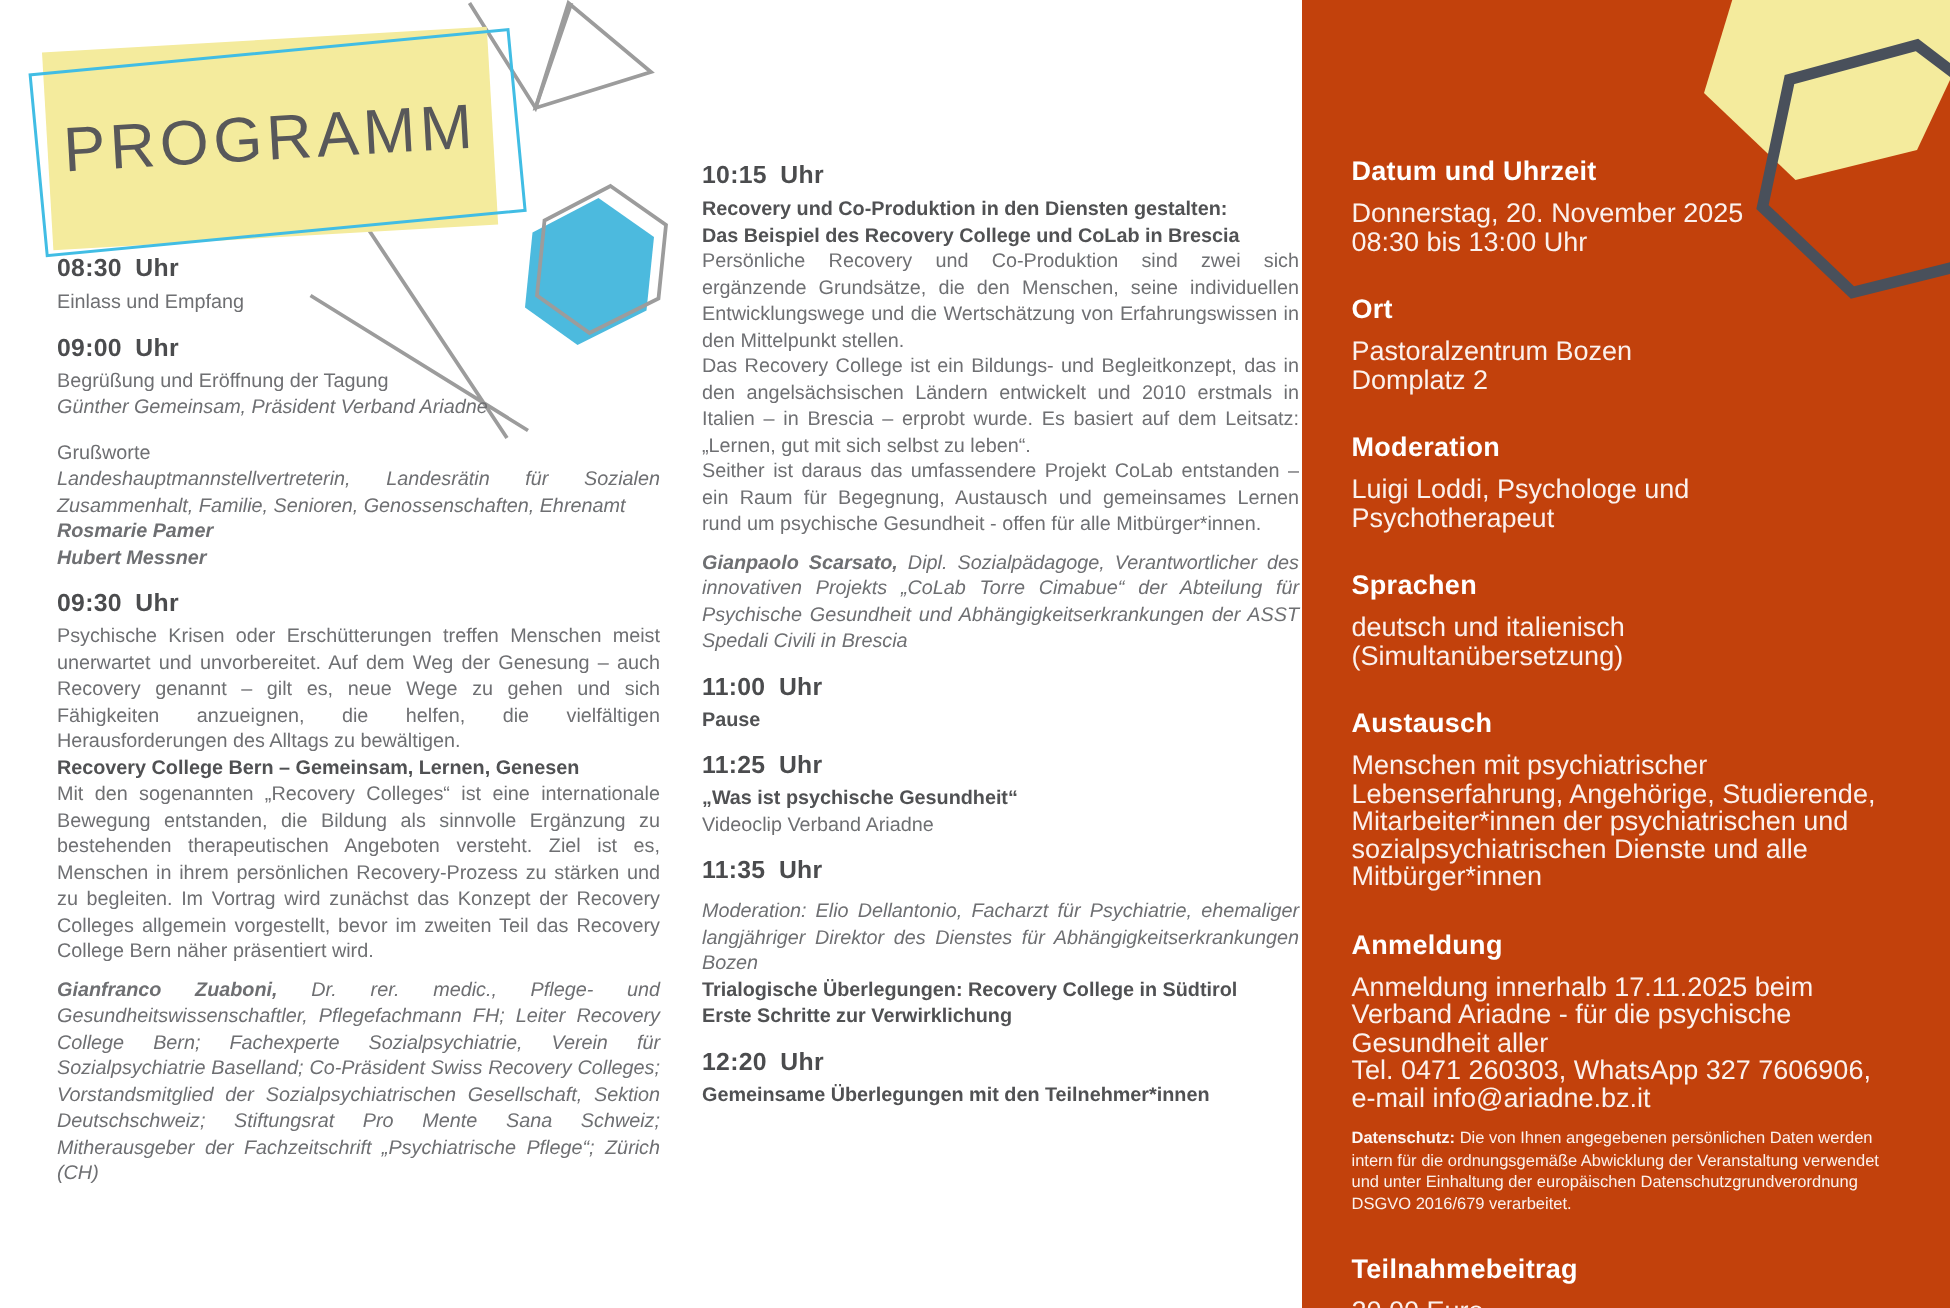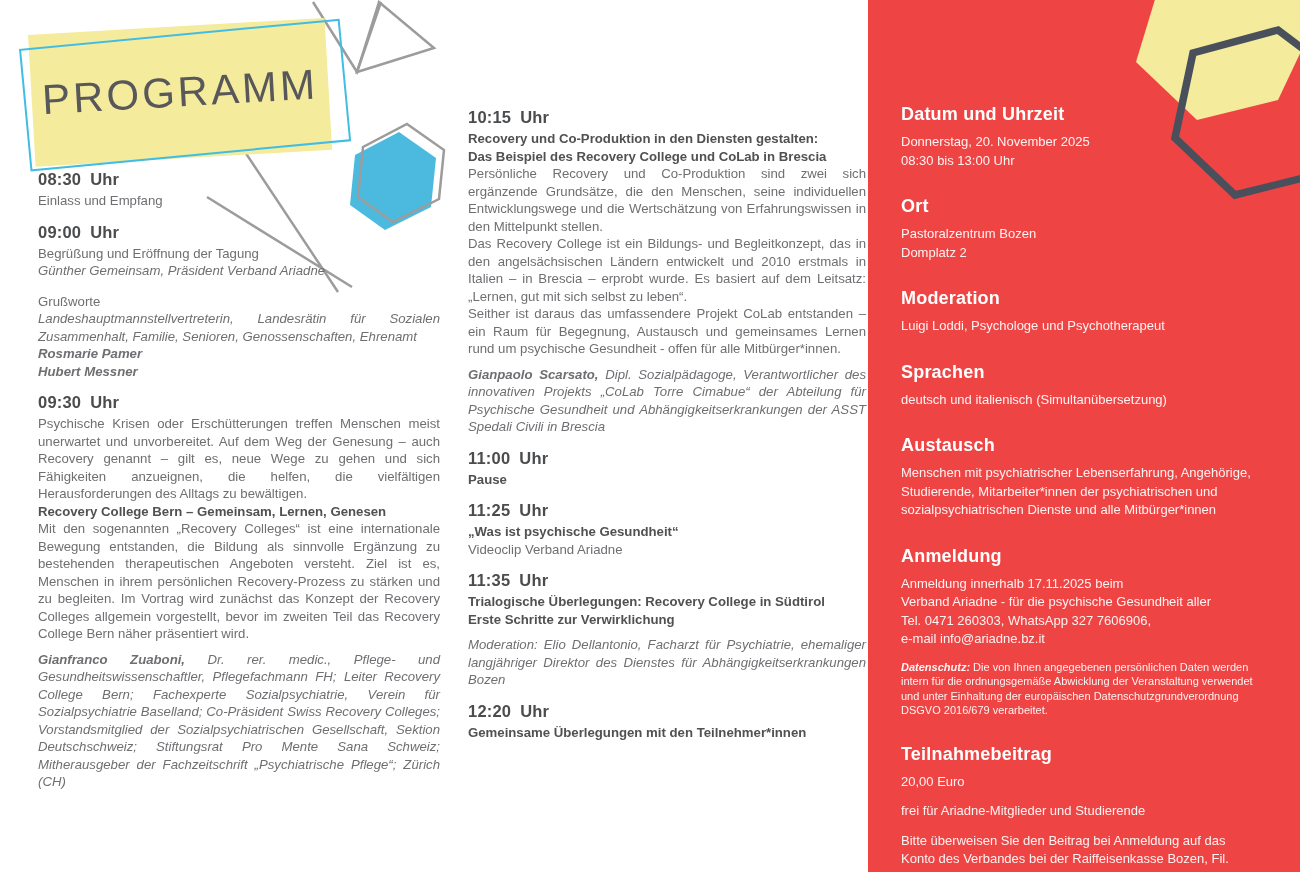--- a/index.html
+++ b/index.html
@@ -36,32 +36,32 @@
   .para{margin:0; font-size:13.2px; line-height:17.5px;}
   .para.justify{text-align:justify;}
   .para.pre{white-space:pre-line;}
   .para.gap{margin-top:8px;}
   .para .b{font-weight:bold; color:#505153;}
   .para .b.i{color:inherit;}
   .para .i{font-style:italic;}
   
   .panel{
     position:absolute; left:868px; top:0; width:432px; height:872px;
-    background:#ef4444; z-index:2; box-sizing:border-box;
+    background:#c2410c; z-index:2; box-sizing:border-box;
     padding:104px 42px 0 33px;
   }
   .panel .section{margin:0 0 26px 0; position:relative; z-index:3;}
   .panel h4{
     margin:0 0 8px 0; font-size:18px; font-weight:bold; color:#ffffff;
     letter-spacing:.2px;
   }
   .panel .para{
-    color:rgba(255,255,255,.93); font-size:13px; line-height:18.5px;
+    color:rgba(255,255,255,.93); font-size:18px; line-height:18.5px;
   }
-  .panel .para .b{color:rgba(255,255,255,.95);font-style:italic;}
+  .panel .para .b{color:rgba(255,255,255,.95);}
   .panel .para.small{font-size:11px; line-height:14.5px;}
   .panel .para.gap{margin-top:11px;}
 </style>
 </head>
 <body>
 
 <div class="page">
 
   <svg class="decor" width="1300" height="872" viewBox="0 0 1300 872">
     <path d="M313,2 L357,72 L381,2" fill="none" stroke="#9c9c9c" stroke-width="2.5"></path>
@@ -114,23 +114,23 @@
         <h3 class="time"><span class="t-time">11:00</span><span class="t-unit">Uhr</span></h3>
         <p class="para"><span class="b">Pause</span></p>
       </div>
       <div class="block">
         <h3 class="time"><span class="t-time">11:25</span><span class="t-unit">Uhr</span></h3>
         <p class="para"><span class="b">„Was ist psychische Gesundheit“</span></p>
         <p class="para"><span>Videoclip Verband Ariadne</span></p>
       </div>
       <div class="block">
         <h3 class="time"><span class="t-time">11:35</span><span class="t-unit">Uhr</span></h3>
+        <p class="para justify gap"><span class="i">Moderation: Elio Dellantonio, Facharzt für Psychiatrie, ehemaliger langjähriger Direktor des Dienstes für Abhängigkeitserkrankungen Bozen</span></p>
         <p class="para pre"><span class="b">Trialogische Überlegungen: Recovery College in Südtirol
 Erste Schritte zur Verwirklichung</span></p>
-        <p class="para justify gap"><span class="i">Moderation: Elio Dellantonio, Facharzt für Psychiatrie, ehemaliger langjähriger Direktor des Dienstes für Abhängigkeitserkrankungen Bozen</span></p>
       </div>
       <div class="block">
         <h3 class="time"><span class="t-time">12:20</span><span class="t-unit">Uhr</span></h3>
         <p class="para"><span class="b">Gemeinsame Überlegungen mit den Teilnehmer*innen</span></p>
       </div>
     </div>
 
   <div class="panel" id="info-panel">
     <svg class="decor" width="432" height="872" viewBox="868 0 432 872" style="left:0;top:0;position:absolute;">
       <polygon points="1136,62 1197,120 1278,100 1312,28 1288,-45 1170,-50" fill="#f4eb9d"></polygon>

